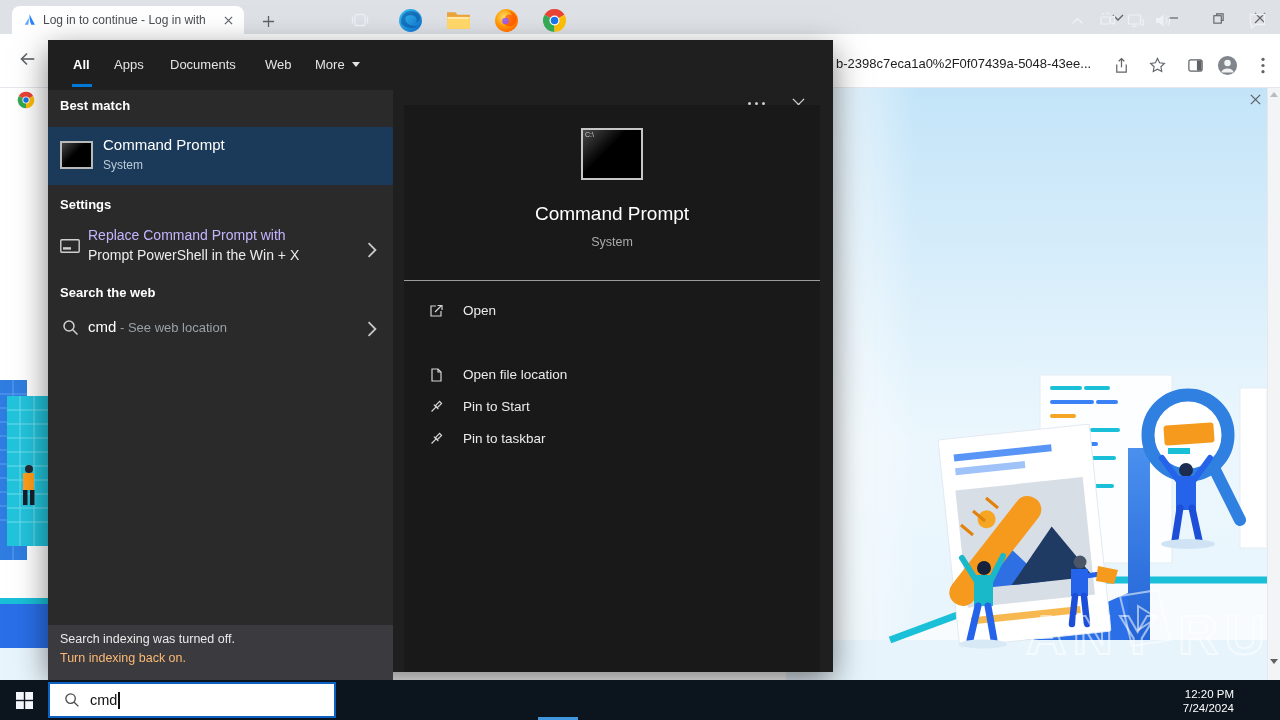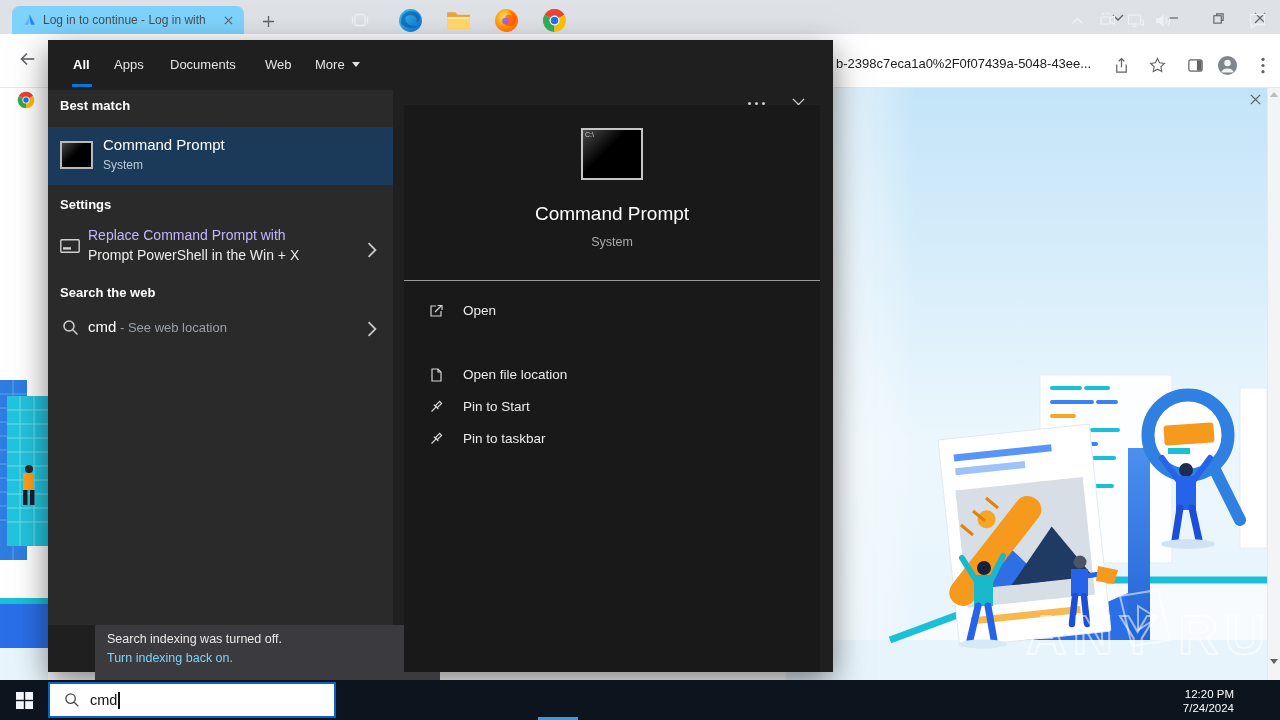--- a/index.html
+++ b/index.html
@@ -2,21 +2,21 @@
 <html><head>
 <meta charset="utf-8">
 <style>
   html,body{margin:0;padding:0;background:#000;}
   *{box-sizing:border-box;font-family:"Liberation Sans","DejaVu Sans",sans-serif;}
   .screen{position:relative;width:1280px;height:720px;overflow:hidden;background:#fff;}
   .abs{position:absolute;}
 
   
   .tabstrip{left:0;top:0;width:1280px;height:34px;background:#dee1e6;}
-  .tab{left:12px;top:6px;width:232px;height:28px;background:#7dd3fc;border-radius:8px 8px 0 0;display:flex;align-items:center;padding:0 8px 0 10px;}
+  .tab{left:12px;top:6px;width:232px;height:28px;background:#ffffff;border-radius:8px 8px 0 0;display:flex;align-items:center;padding:0 8px 0 10px;}
   .tab-title{flex:1;font-size:12px;color:#4a4e52;white-space:nowrap;overflow:hidden;margin-left:7px;}
   .tab-close{width:16px;height:16px;display:flex;align-items:center;justify-content:center;border-radius:50%;}
   .newtab{left:256px;top:9px;width:24px;height:24px;display:flex;align-items:center;justify-content:center;}
   .wc{top:8px;width:24px;height:20px;display:flex;align-items:center;justify-content:center;}
 
   .toolbar{left:0;top:34px;width:1280px;height:54px;background:#fff;border-bottom:1px solid #e4e7eb;}
   .url-text{left:836px;top:56px;font-size:13px;color:#202124;white-space:nowrap;}
   .tb-ic{top:54px;width:22px;height:22px;display:flex;align-items:center;justify-content:center;}
 
   
@@ -41,23 +41,23 @@
   .bm-title{left:55px;top:9px;font-size:15px;color:#fff;}
   .bm-sub{left:55px;top:31px;font-size:12px;color:#bccbd8;}
   .set-row{left:0;top:132px;width:345px;height:54px;}
   .set-icon{left:12px;top:17px;}
   .set-l1{left:40px;top:5px;font-size:14px;color:#c4b5fd;}
   .set-l2{left:40px;top:25px;font-size:14px;color:#ececec;}
   .chev{width:12px;height:16px;}
   .web-row{left:0;top:220px;width:345px;height:36px;}
   .web-text{left:40px;top:8px;font-size:15px;color:#fff;}
   .web-suffix{font-size:13px;color:#9aa0a6;}
-  .fly-footer{left:0;top:585px;width:345px;height:63px;background:#3a3a3f;margin-left:47px;}
+  .fly-footer{left:0;top:585px;width:345px;height:63px;background:#3a3a3f;}
   .ft-l1{left:12px;top:7px;font-size:12.5px;color:#eaeaea;}
-  .ft-l2{left:12px;top:26px;font-size:12.5px;color:#7dd3fc;}
+  .ft-l2{left:12px;top:26px;font-size:12.5px;color:#fdba74;}
 
   .rpanel{left:356px;top:65px;width:416px;height:567px;background:#191919;}
   .cmd-icon-lg{left:177px;top:23px;width:62px;height:52px;background:linear-gradient(135deg,#4a4a4a 0%,#000 42%);border:2px solid #c6c6c6;color:#cfcfcf;font-family:"DejaVu Sans Mono",monospace;font-size:7px;padding:1px 2px;}
   .rp-title{left:0;top:98px;width:416px;text-align:center;font-size:19px;color:#fff;}
   .rp-sub{left:0;top:130px;width:416px;text-align:center;font-size:12.5px;color:#a9a9a9;}
   .rp-div{left:0;top:175px;width:416px;height:1px;background:#9c9c9c;}
   .action{left:0;width:416px;height:32px;}
   .action .lbl{left:50px;top:8px;font-size:13.5px;color:#ebebeb;position:absolute;margin-left:9px;}
   .action svg{position:absolute;left:24px;top:8px;}
 

